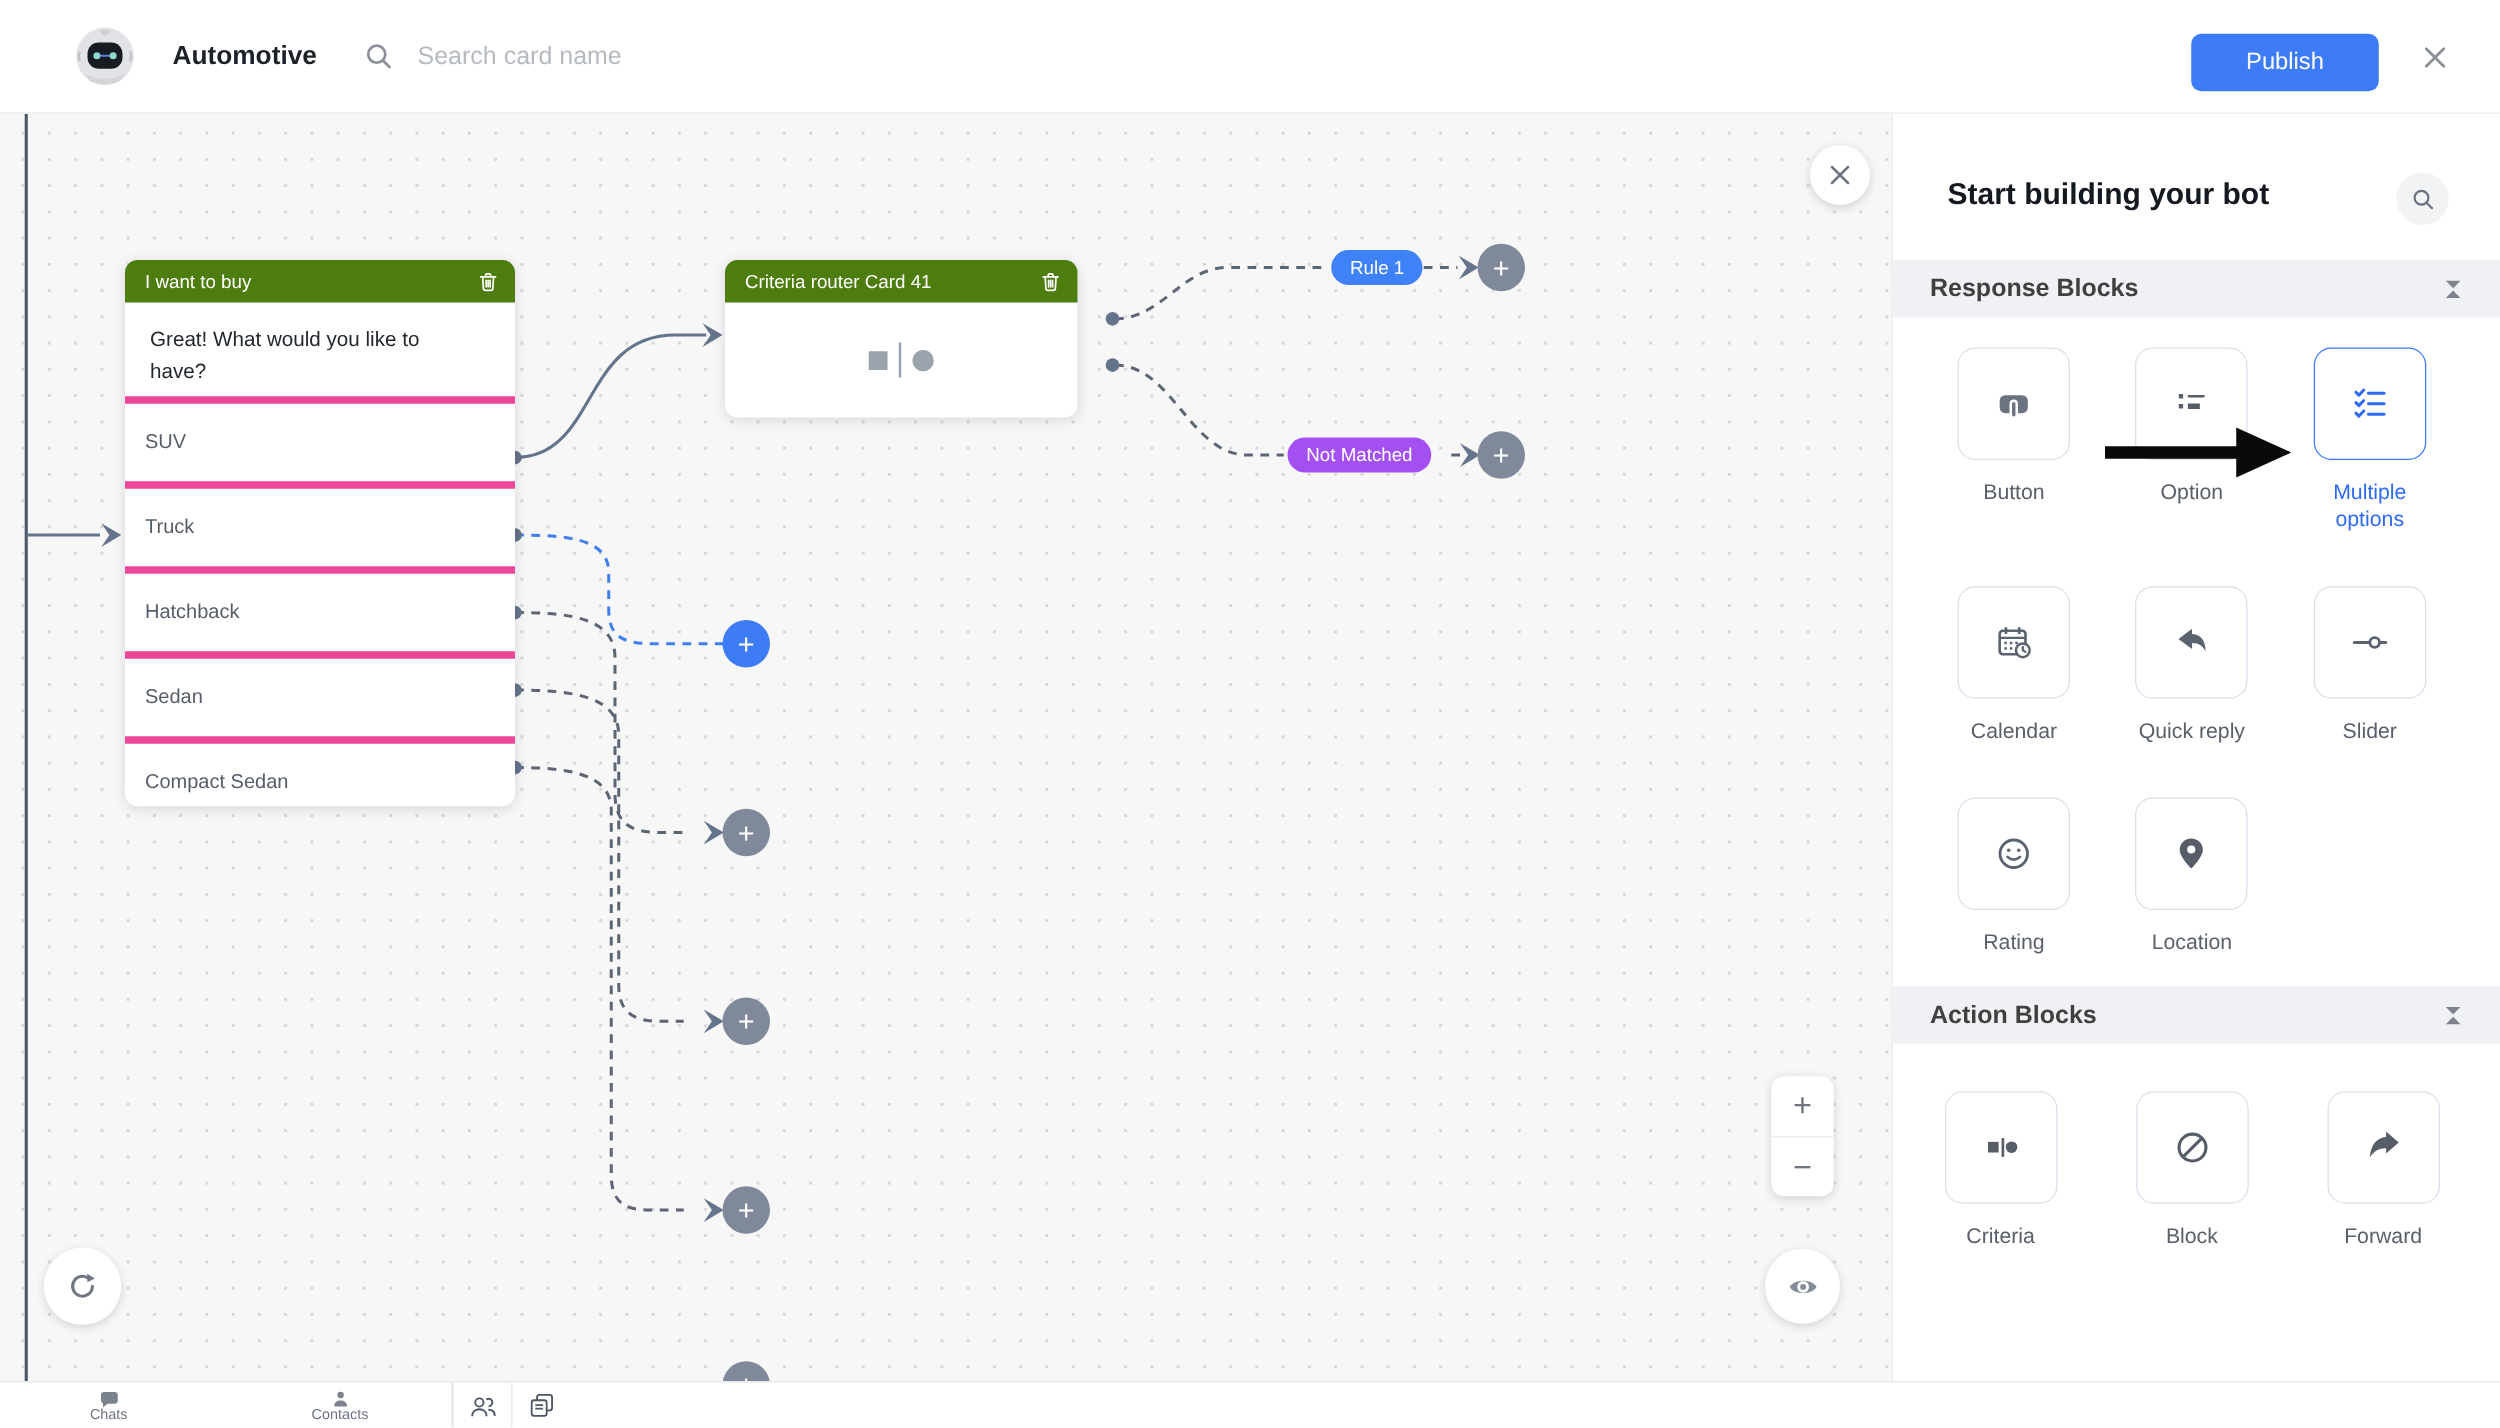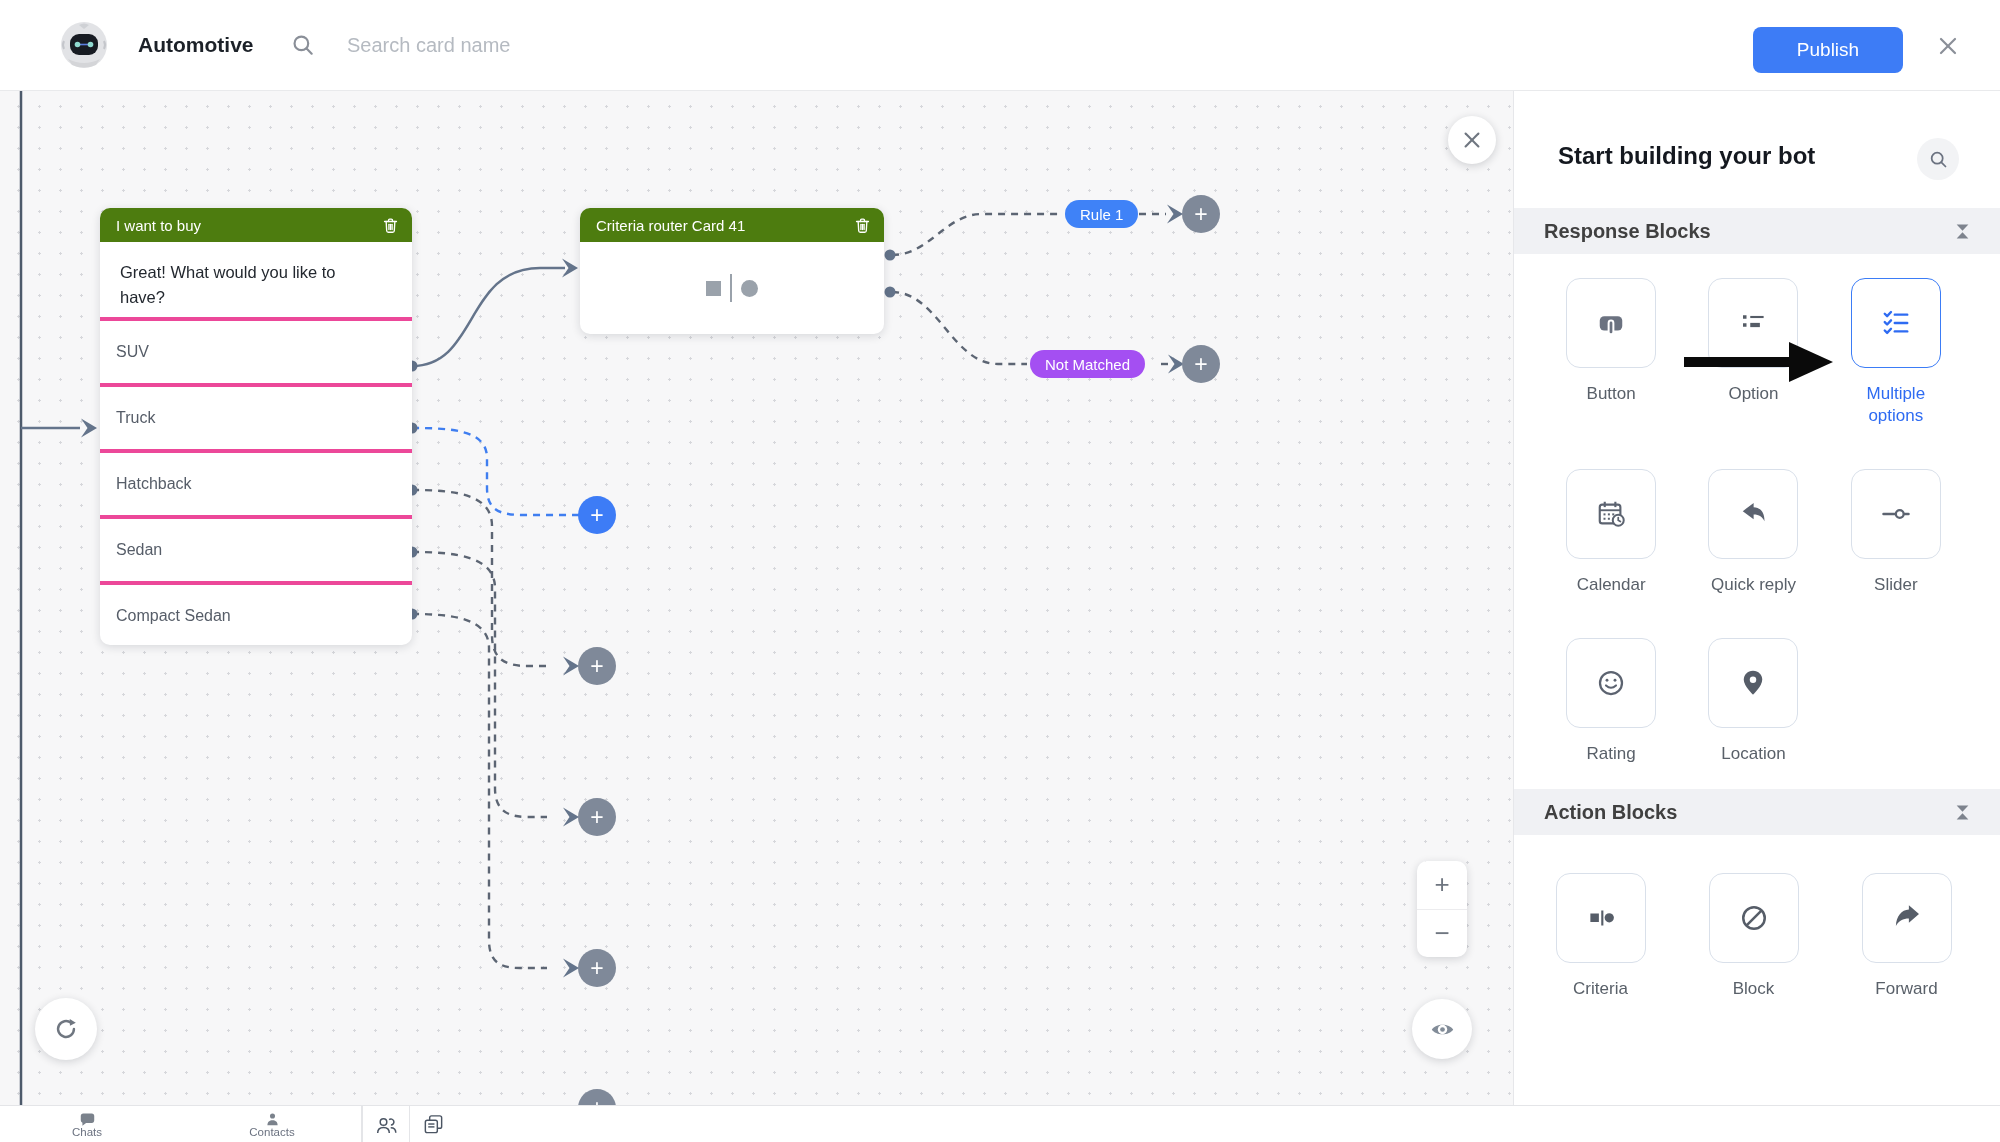--- a/index.html
+++ b/index.html
@@ -5,44 +5,44 @@
   html,body{margin:0;padding:0;background:#fff;}
   #app{position:relative;width:2000px;height:1142px;overflow:hidden;
        font-family:"Liberation Sans","DejaVu Sans",sans-serif;color:#222;background:#fff;}
 
   
   .topbar{position:absolute;left:0;top:0;width:2000px;height:90px;background:#fff;
           border-bottom:1px solid #e9eaec;display:flex;align-items:center;z-index:30;}
   .bot-avatar{position:absolute;left:60px;top:21px;width:48px;height:48px;}
   .bot-title{position:absolute;left:138px;top:0;height:90px;display:flex;align-items:center;
              font-size:21px;font-weight:600;color:#1c2128;}
-  .top-search{position:absolute;left:290px;top:0;height:90px;display:flex;align-items:center;gap:29px;}
+  .top-search{position:absolute;left:290px;top:0;height:90px;display:flex;align-items:center;gap:16px;}
   .top-search input{border:none;outline:none;font-size:20px;color:#444;width:320px;background:transparent;
                     font-family:inherit;}
   .top-search input::placeholder{color:#b5bac1;}
   .publish-btn{position:absolute;left:1753px;top:27px;width:150px;height:46px;background:#3D7CF6;color:#fff;
                border:none;border-radius:8px;font-size:19px;font-weight:500;font-family:inherit;cursor:pointer;}
   .top-close{position:absolute;left:1936px;top:34px;width:24px;height:24px;cursor:pointer;}
 
   
   .canvas{position:absolute;left:0;top:90px;width:1513px;height:1015px;background-color:#f7f7f8;
           background-image:radial-gradient(circle,#d6d7db 1.2px,transparent 1.4px);
           background-size:21px 21px;background-position:8px 6px;overflow:hidden;}
   .connectors{position:absolute;left:0;top:0;pointer-events:none;}
 
   .flowcard{position:absolute;background:#fff;border-radius:10px;box-shadow:0 2px 10px rgba(20,25,40,.14);}
   .flowcard .chead{height:34px;background:#4d7c0f;border-radius:10px 10px 0 0;display:flex;align-items:center;
                    padding:0 12px 0 16px;color:#fff;font-size:15px;}
   .chead .ctitle{flex:1;}
   .chead .trash{width:19px;height:19px;cursor:pointer;}
   .msgcard{left:100px;top:118px;width:312px;height:437px;}
   .msg-text{padding:18px 56px 0 20px;font-size:16.5px;line-height:1.5;color:#23282f;height:75px;box-sizing:border-box;}
-  .opt-row{height:62px;border-top:4px solid #ec4899;display:flex;align-items:center;padding-left:16px;
+  .opt-row{height:62px;border-top:6px solid #ec4899;display:flex;align-items:center;padding-left:16px;
            font-size:16px;color:#565d68;position:relative;cursor:pointer;}
-  .routercard{left:580px;top:118px;width:304px;height:126px;}
+  .routercard{left:580px;top:118px;width:282px;height:126px;}
   .router-body{height:92px;display:flex;align-items:center;justify-content:center;gap:9px;}
   .rb-sq{width:15px;height:15px;background:#9aa2ab;}
   .rb-bar{width:2px;height:28px;background:#9aa2ab;}
   .rb-ci{width:17px;height:17px;border-radius:50%;background:#9aa2ab;}
 
   .pill{position:absolute;height:28px;border-radius:14px;color:#fff;font-size:15px;font-weight:500;
         display:flex;align-items:center;padding:0 15px;cursor:pointer;}
   .pill-rule{left:1065px;top:110px;background:#3F82F7;}
   .pill-nm{left:1030px;top:260px;background:#A44FF2;}
 

